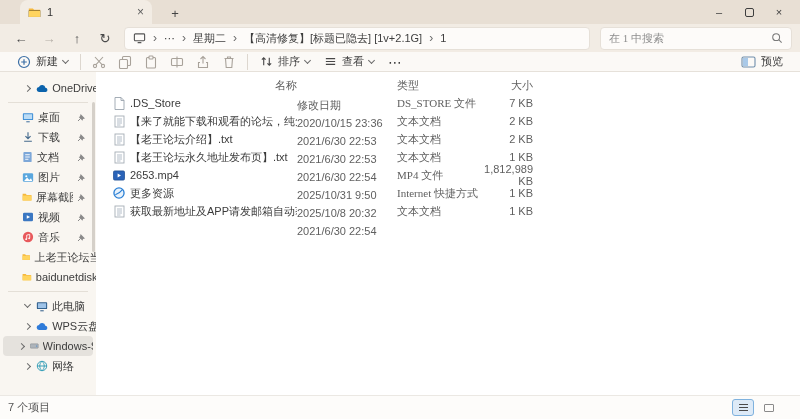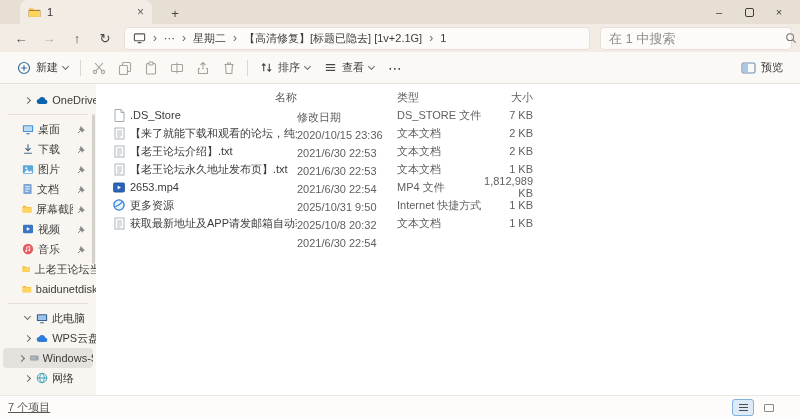--- a/index.html
+++ b/index.html
@@ -21,25 +21,25 @@
   
   .navbar { height:28px; background:#f2ece4; display:flex; align-items:center; padding:0 8px; gap:2px; }
   .navbtn { width:26px; height:22px; display:flex; align-items:center; justify-content:center; font-size:13px; color:#4a4a4a; border-radius:4px; }
   .navbtn.disabled { color:#b5afa8; }
   .addrbox { flex:1; height:23px; background:#fdfbf9; border:1px solid #e6e0d8; border-radius:4px;
              display:flex; align-items:center; padding:0 8px; gap:5px; margin-left:4px; overflow:hidden; white-space:nowrap; }
   .crumb { color:#3e3e3e; }
   .crumb-sep { color:#6a6a6a; font-size:12px; padding:0 2px; }
   .searchbox { width:192px; height:23px; background:#fdfbf9; border:1px solid #e6e0d8; border-radius:4px;
                display:flex; align-items:center; padding:0 8px; margin-left:8px; }
-  .searchbox input { flex:1; border:none; outline:none; background:transparent; font-family:Liberation Sans, sans-serif; font-size:13px; color:#3e3e3e; }
+  .searchbox input { flex:1; border:none; outline:none; background:transparent; font-family:Liberation Serif, serif; font-size:11px; color:#3e3e3e; }
   .searchbox input::placeholder { color:#8d8d8d; }
 
   
-  .toolbar { height:32px; background:#fbf9f6; border-bottom:1px solid #e6e1da; display:flex; align-items:center; padding:0 10px; }
+  .toolbar { height:20px; background:#fbf9f6; border-bottom:1px solid #e6e1da; display:flex; align-items:center; padding:0 10px; }
   .tbgroup { display:flex; align-items:center; gap:5px; padding:0 7px; height:24px; border-radius:4px; color:#3c3c3c; }
   .tbdivider { width:1px; height:16px; background:#ddd7cf; margin:0 5px; }
   .tbicon { width:26px; height:24px; display:flex; align-items:center; justify-content:center; border-radius:4px; }
   .chev { width:5px; height:5px; border-right:1.3px solid #6b6b6b; border-bottom:1.3px solid #6b6b6b; display:inline-block; transform:rotate(45deg); margin-top:-3px; }
   .chev.right { transform:rotate(-45deg); margin-top:0; }
   .more { font-size:14px; letter-spacing:1px; color:#3c3c3c; }
   .tbspacer { flex:1; }
 
   
   .bodyrow { flex:1; display:flex; background:#fff; min-height:0; }
@@ -53,21 +53,21 @@
   .srow.selected { background:#e5e2dd; border-radius:4px; margin:0 3px; padding-left:13px; }
   .sscroll { position:absolute; right:1px; top:30px; width:3px; height:150px; background:#d5d0c9; border-radius:2px; }
 
   .main { flex:1; background:#fff; padding-top:4px; min-width:0; }
   .lheader { height:18px; display:flex; align-items:center; color:#5d5d5d; padding-left:26px; }
   .lrow { height:18px; display:flex; align-items:center; }
   .c-ic { width:14px; margin-left:16px; margin-right:4px; flex:none; display:flex; align-items:center; justify-content:center; }
   .c-name { width:167px; flex:none; overflow:hidden; white-space:nowrap; color:#3b3b3b; }
   .h-name { width:175px; flex:none;text-align:right; }
   .c-date { width:100px; flex:none; color:#5f5f5f;margin-top:40px; }
-  .c-type { width:86px; flex:none; color:#5f5f5f; }
+  .c-type { width:86px; flex:none; color:#5f5f5f;font-family:Liberation Serif, serif; }
   .c-size { width:50px; flex:none; text-align:right; color:#5f5f5f; }
 
   
   .statusbar { height:24px; background:#fdfcfa; border-top:1px solid #ebe8e3; display:flex; align-items:center; padding:0 8px; }
   .viewtoggles { margin-left:auto; margin-right:12px; display:flex; gap:4px; }
   .vbtn { width:22px; height:17px; display:flex; align-items:center; justify-content:center; border-radius:3px; border:1px solid transparent; }
   .vbtn.active { background:#ddeaf7; border-color:#7fb2de; }
   .vrect { width:10px; height:8px; border:1px solid #8a8a8a; border-radius:1px; }
 
   svg { display:block; }
@@ -238,37 +238,37 @@
         <svg width="12" height="12" viewBox="0 0 14 14" fill="none" stroke="#44698c" stroke-width="1.3">
             <path d="M7 1.5v7M4 6l3 3 3-3M2.5 12h9"></path>
           </svg>
         <span class="slabel">下载</span>
         <svg class="pin" width="9" height="9" viewBox="0 0 9 9">
             <path d="M1 8l2.6-2.6" stroke="#8a8a8a" stroke-width="1"></path>
             <path d="M3.6 1L8 5.4 6 6l-.5 1.8L1.7 4 3 3.4z" fill="#8a8a8a"></path>
           </svg>
       </div>
       <div class="srow pinned-row">
+        <svg width="11" height="12" viewBox="0 0 12 13">
+            <rect x="1.5" y="1" width="9" height="11" rx="1" fill="#7da7d8"></rect>
+            <path d="M3.5 4h5M3.5 6.5h5M3.5 9h3.5" stroke="#fff" stroke-width="1"></path>
+          </svg>
+        <span class="slabel">文档</span>
+        <svg class="pin" width="9" height="9" viewBox="0 0 9 9">
+            <path d="M1 8l2.6-2.6" stroke="#8a8a8a" stroke-width="1"></path>
+            <path d="M3.6 1L8 5.4 6 6l-.5 1.8L1.7 4 3 3.4z" fill="#8a8a8a"></path>
+          </svg>
+      </div>
+      <div class="srow pinned-row">
         <svg width="12" height="11" viewBox="0 0 14 12">
             <rect x="1" y="1" width="12" height="10" rx="1.5" fill="#5aa7de"></rect>
             <circle cx="5" cy="4.5" r="1.2" fill="#fff"></circle>
             <path d="M2.5 10l3.5-4 2.5 3 2-2 1.5 3z" fill="#fff"></path>
           </svg>
         <span class="slabel">图片</span>
-        <svg class="pin" width="9" height="9" viewBox="0 0 9 9">
-            <path d="M1 8l2.6-2.6" stroke="#8a8a8a" stroke-width="1"></path>
-            <path d="M3.6 1L8 5.4 6 6l-.5 1.8L1.7 4 3 3.4z" fill="#8a8a8a"></path>
-          </svg>
-      </div>
-      <div class="srow pinned-row">
-        <svg width="11" height="12" viewBox="0 0 12 13">
-            <rect x="1.5" y="1" width="9" height="11" rx="1" fill="#7da7d8"></rect>
-            <path d="M3.5 4h5M3.5 6.5h5M3.5 9h3.5" stroke="#fff" stroke-width="1"></path>
-          </svg>
-        <span class="slabel">文档</span>
         <svg class="pin" width="9" height="9" viewBox="0 0 9 9">
             <path d="M1 8l2.6-2.6" stroke="#8a8a8a" stroke-width="1"></path>
             <path d="M3.6 1L8 5.4 6 6l-.5 1.8L1.7 4 3 3.4z" fill="#8a8a8a"></path>
           </svg>
       </div>
       <div class="srow pinned-row">
         <svg width="12" height="10" viewBox="0 0 16 13">
             <path d="M1 1.5h5l1.5 1.7H15V12H1z" fill="#f5b73c"></path>
             <path d="M1 4.2h14V12H1z" fill="#ffd45e"></path>
           </svg>
@@ -450,21 +450,21 @@
           </span>
         <span class="c-name">获取最新地址及APP请发邮箱自动获取.txt</span>
         <span class="c-date">2021/6/30 22:54</span>
         <span class="c-type">文本文档</span>
         <span class="c-size">1 KB</span>
       </div>
     </div>
   </div>
 
   <div class="statusbar">
-    <span style="color:#555;text-decoration:underline;">7 个项目</span>
+    <span style="color:#555;">7 个项目</span>
     <div class="viewtoggles">
       <div class="vbtn active">
         <svg width="11" height="9" viewBox="0 0 11 9" stroke="#4a4a4a" stroke-width="1.2">
             <path d="M1 1.5h9M1 4.5h9M1 7.5h9"></path>
           </svg>
       </div>
       <div class="vbtn">
         <span class="vrect"></span>
       </div>
     </div>

